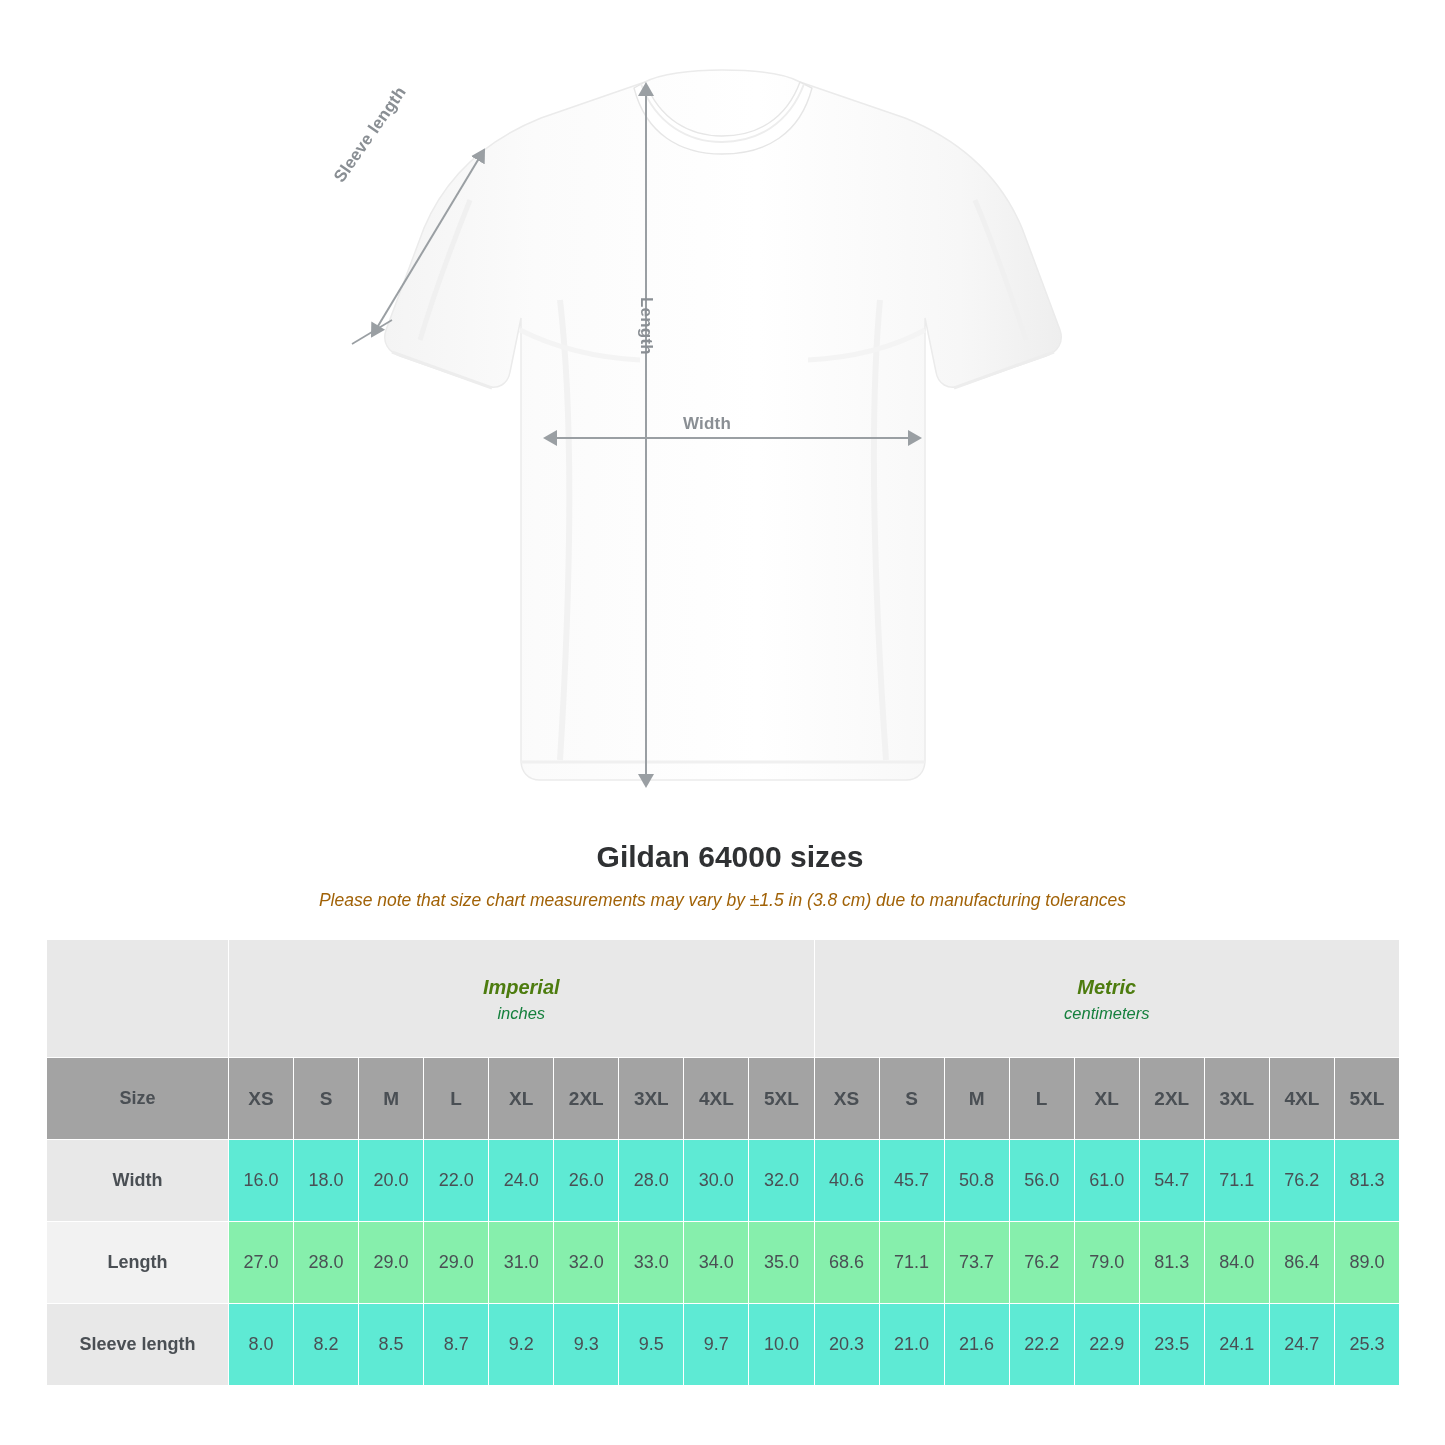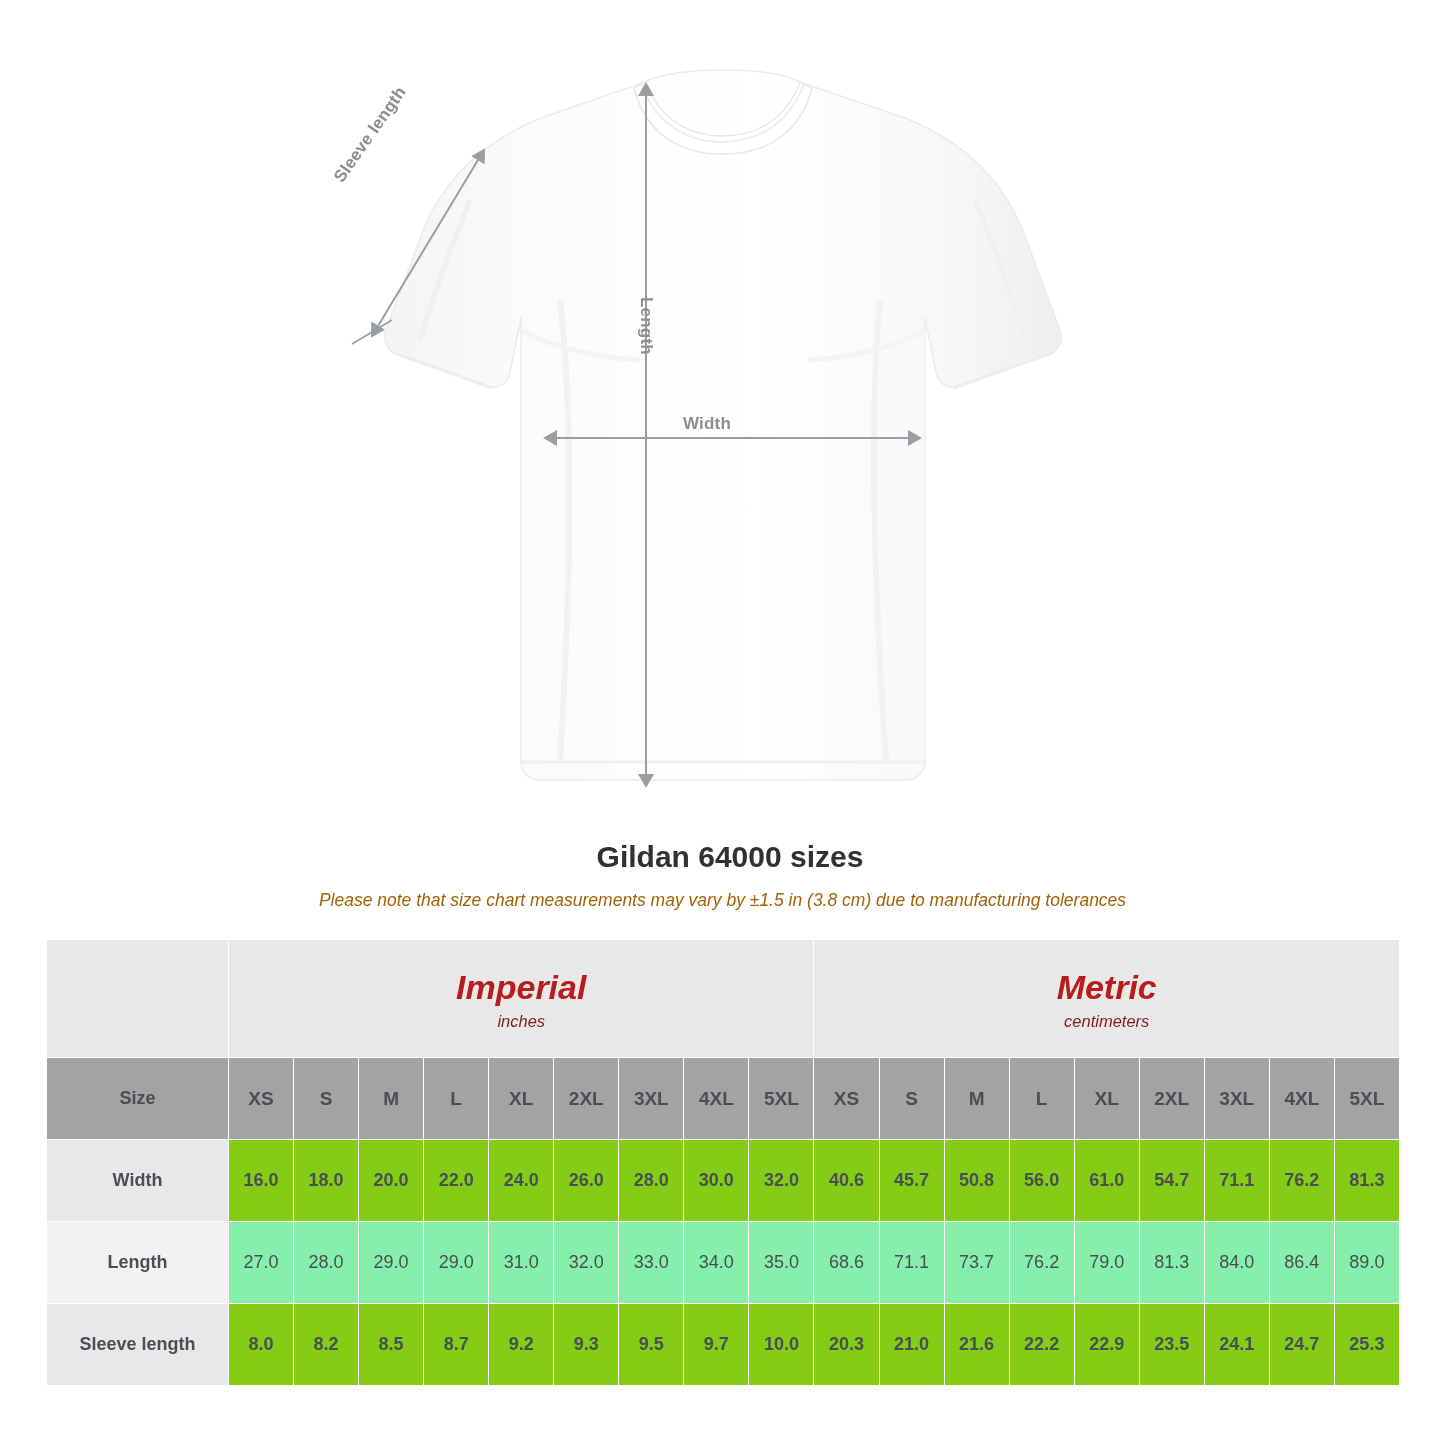--- a/index.html
+++ b/index.html
@@ -89,30 +89,30 @@
     vertical-align: middle;
     color: #4a4f54;
   }
   
   .unit-cell {
     background: #e8e8e8;
     height: 118px;
     padding: 0;
   }
   .unit-name {
-    font-size: 34px;
+    font-size: 20px;
     font-style: italic;
     font-weight: bold;
-    color: #b91c1c;
+    color: #4d7c0f;
     line-height: 1.25;
   }
   .unit-sub {
     font-size: 16.5px;
     font-style: italic;
-    color: #7f1d1d;
+    color: #15803d;
     margin-top: 4px;
   }
   .blank-unit { background: #e8e8e8; }
 
   .row-head-cell {
     background: #f2f2f2;
     font-weight: bold;
     font-size: 18px;
     color: #3f4448;
     height: 82px;
@@ -126,21 +126,21 @@
     font-size: 19px;
     color: #3f4448;
     height: 82px;
   }
   .data-cell {
     background: #86efac;
     font-size: 18px;
     height: 82px;
   }
   .head-row-bg td { background: #a3a3a3; }
-  .row-alt td.data-cell { background: #84cc16; font-weight: bold; }
+  .row-alt td.data-cell { background: #5eead4; }
 </style>
 </head>
 <body>
 
 <div class="page">
 
   <div class="shirt-area">
     <svg class="shirt-svg" width="1445" height="830" viewBox="0 0 1445 830">
       <defs>
         <linearGradient id="shirtShade" x1="0" y1="0" x2="1" y2="0">

